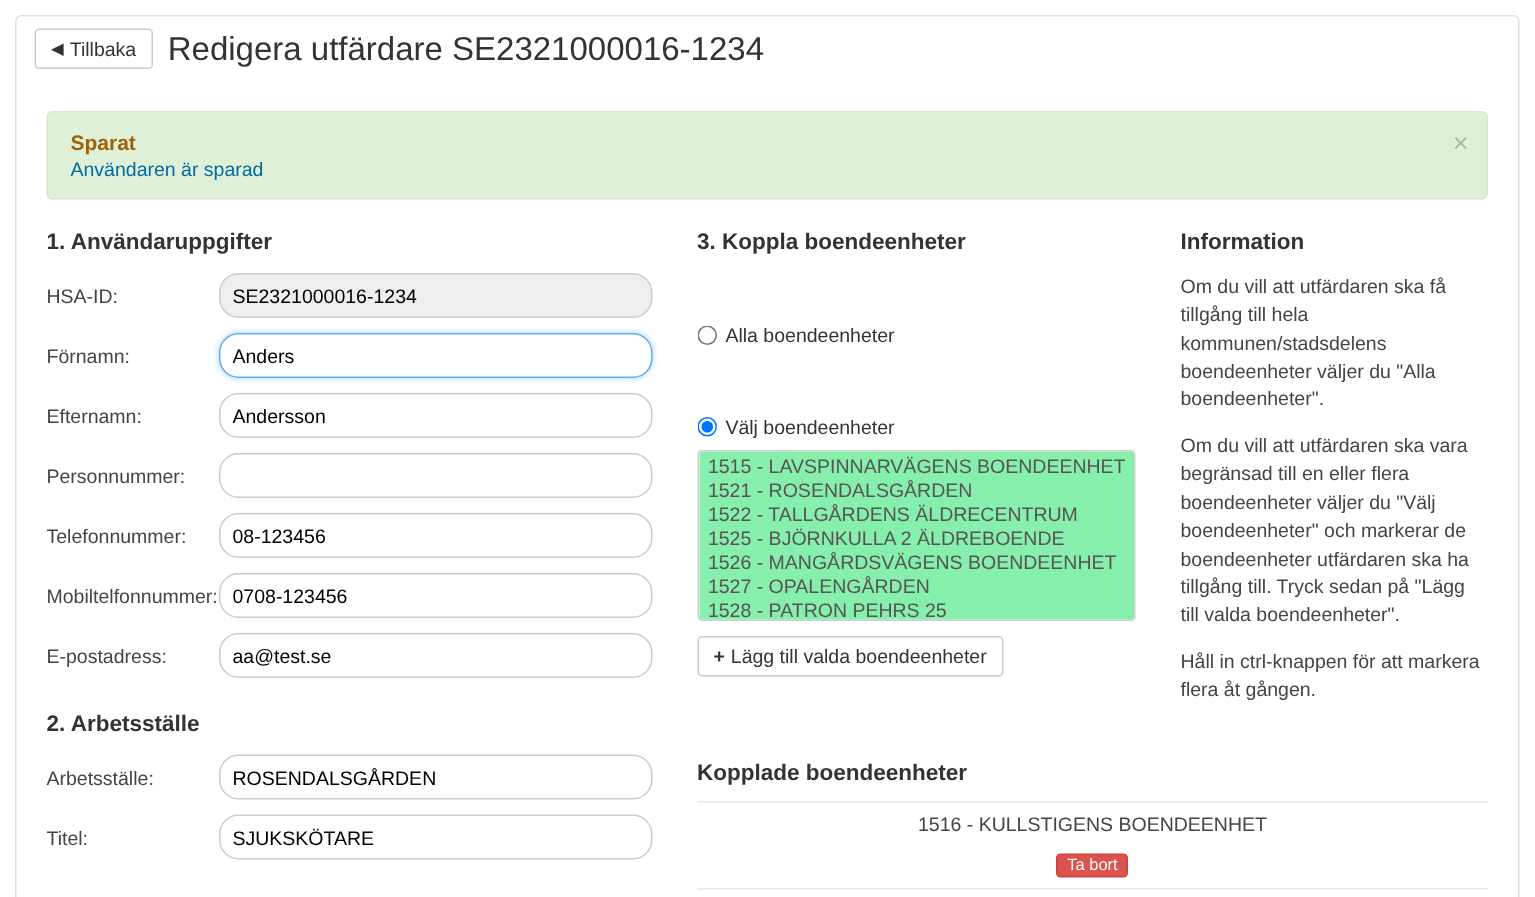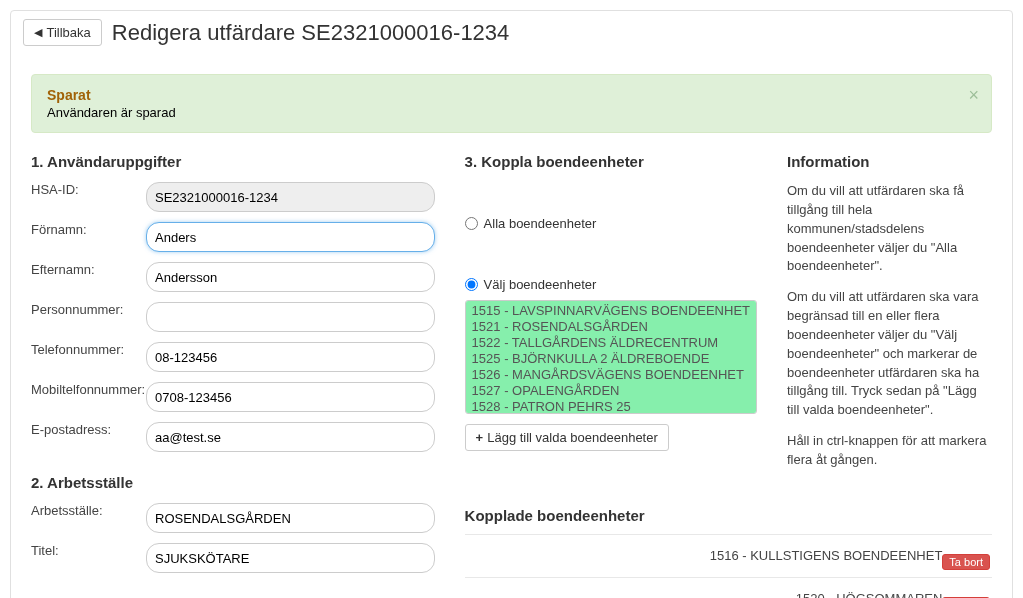--- a/index.html
+++ b/index.html
@@ -51,25 +51,25 @@
     }
     .alert .close {
       position: absolute;
       right: 12px; top: 10px;
       font-size: 18px;
       color: #3c763d;
       opacity: 0.4;
       cursor: pointer;
     }
     .alert-title { color: #a16207; font-weight: bold; font-size: 14px; margin-bottom: 2px; }
-    .alert-text { color: #000000; font-size: 13px; }
+    .alert-text { color: #0369a1; font-size: 13px; }
     .columns { display: flex; gap: 30px; }
     .col-left { width: 42%; }
     h4 { font-size: 15px; font-weight: bold; margin-bottom: 12px; }
-    .form-row { display: flex; margin-bottom: 10px; }
+    .form-row { display: flex; align-items: center; margin-bottom: 10px; }
     .form-row label { width: 115px; font-size: 13px; color: #444; }
     .form-row input[type="text"] {
       flex: 1;
       padding: 5px 8px;
       font-size: 13px;
       border: 1px solid #ccc;
       border-radius: 13px;
       height: 30px;
     }
     .form-row input[readonly] { background: #eee; }
@@ -97,20 +97,21 @@
     .info-text p { margin-bottom: 12px; }
     .linked-header { font-size: 15px; font-weight: bold; margin: 25px 0 10px 0; }
     .linked-row {
       display: flex;
       align-items: center;
       justify-content: flex-end;
       padding: 7px 2px;
       border-top: 1px solid #e8e8e8;
       font-size: 13px;
       color: #444;
+      flex-direction: column;
     }
     .chev { font-size: 11px; }
     .plus { font-weight: bold; }
   </style>
 </head>
 <body>
 
 <div class="panel">
 
   <div class="header">

